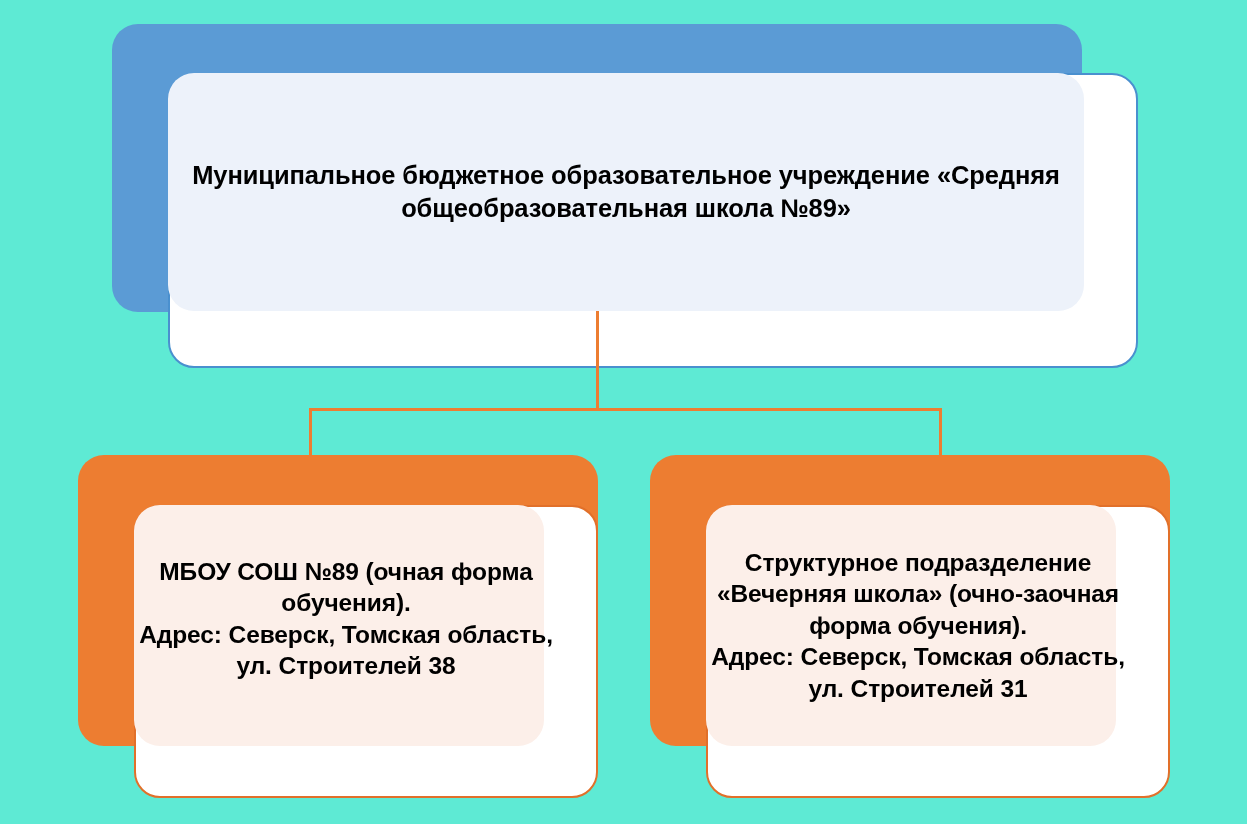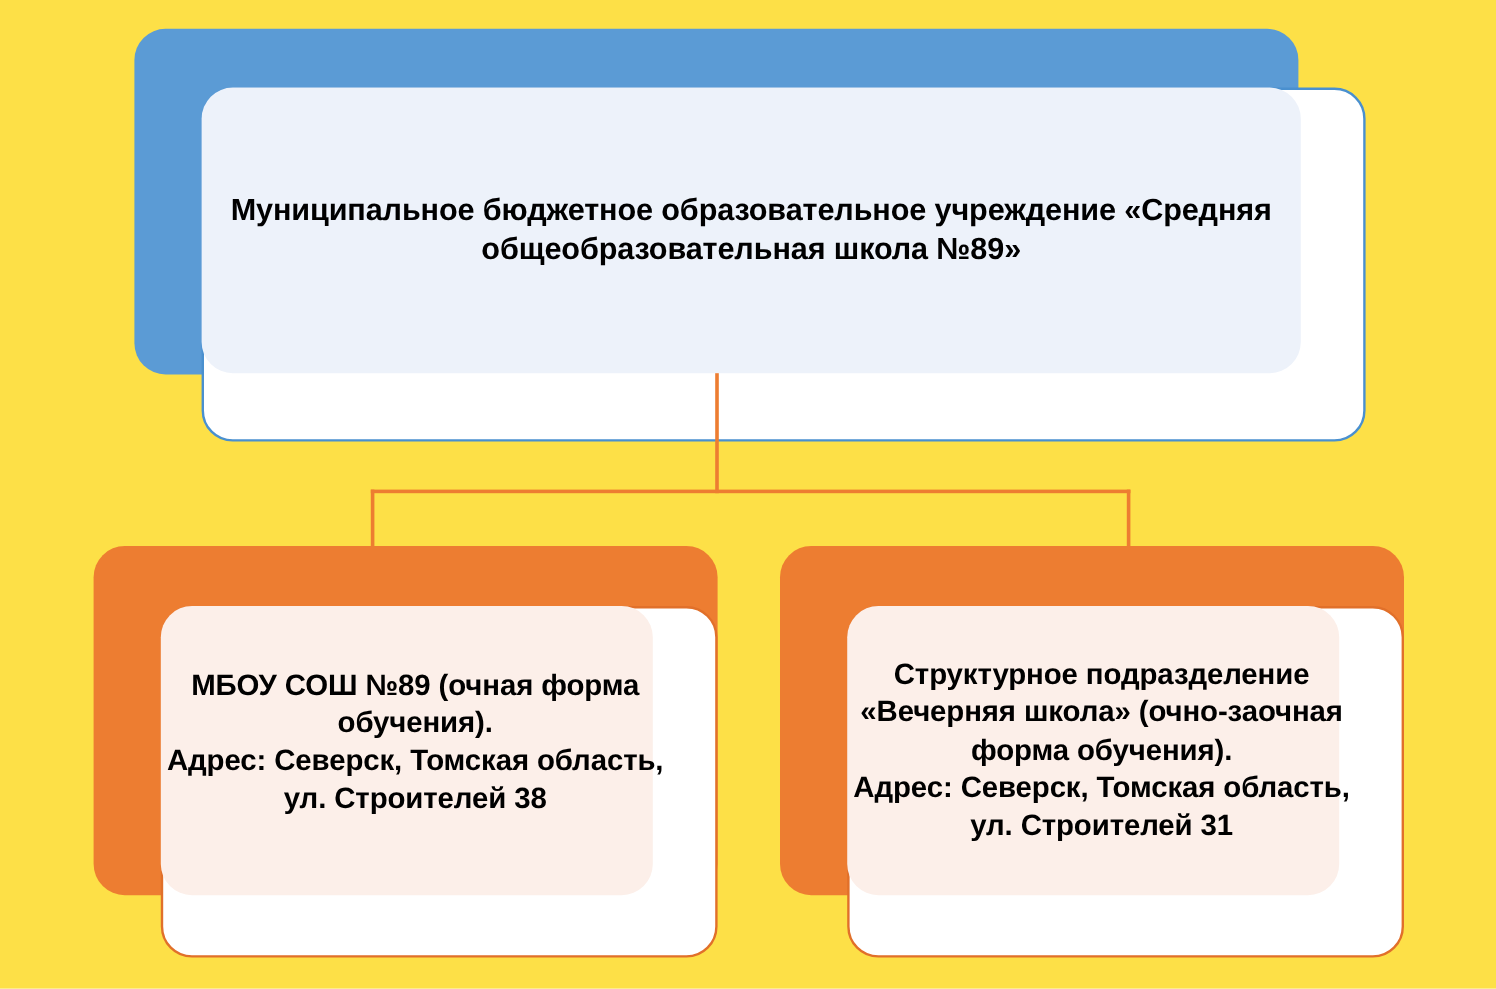--- a/index.html
+++ b/index.html
@@ -9,21 +9,21 @@
     background: #ffffff;
   }
   body {
     font-family: "Liberation Sans", "DejaVu Sans", sans-serif;
   }
 
   #diagram-canvas {
     position: relative;
     width: 1247px;
     height: 824px;
-    background: #fde047;
+    background: #5eead4;
     overflow: hidden;
   }
 
   
   .shape {
     position: absolute;
     box-sizing: border-box;
   }
 
   

